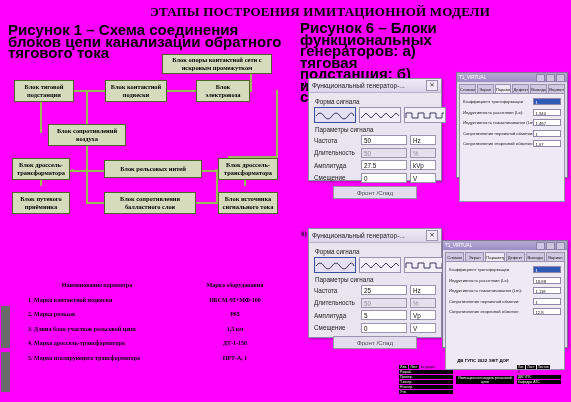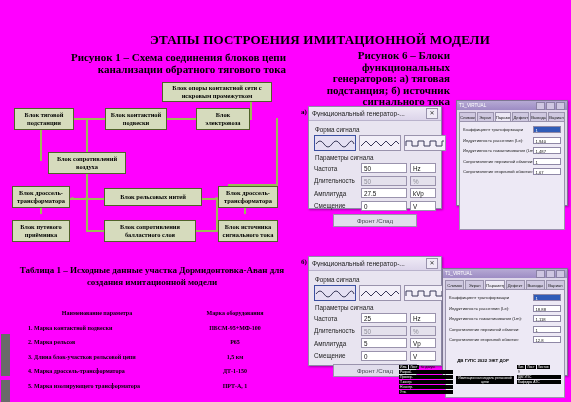--- a/index.html
+++ b/index.html
@@ -3,36 +3,36 @@
 <meta charset="utf-8">
 <style>
   html,body{margin:0;padding:0;}
   body{
     width:571px;height:402px;
     background:#FF00FF;
     font-family:"Liberation Serif", serif;
     overflow:hidden;
     position:relative;
   }
-  .slide{position:absolute;inset:0;margin-top:28px;}
+  .slide{position:absolute;inset:0;}
 
   
   .main-title{
     position:absolute;left:120px;top:4px;width:400px;
     text-align:center;
     font-family:"Liberation Serif", serif;
     font-weight:bold;font-size:13px;color:#000;
     letter-spacing:0.2px;
   }
 
   
   .cap{
-    position:absolute;text-align:right;color:#000;
-    font-family:Liberation Serif, serif;
-    font-weight:bold;font-size:11px;line-height:11.5px;
+    position:absolute;text-align:left;color:#000;
+    font-family:Liberation Sans, sans-serif;
+    font-weight:bold;font-size:15px;line-height:11.5px;
   }
   #cap1{left:8px;top:24px;width:278px;}
   #cap2{left:300px;top:22px;width:150px;}
   #cap3{left:452px;top:20px;width:118px;}
 
   
   .fig1{position:absolute;left:4px;top:52px;width:290px;height:180px;}
   .blk{
     position:absolute;
     background:#D6DBBD;
@@ -225,21 +225,20 @@
 
     <div class="blk" style="left:214px;top:106px;width:60px;height:22px;">Блок дроссель-трансформатора</div>
 
     <div class="blk" style="left:8px;top:140px;width:58px;height:22px;">Блок путевого приёмника</div>
 
     <div class="blk" style="left:100px;top:140px;width:92px;height:22px;">Блок сопротивления балластного слоя</div>
 
     <div class="blk" style="left:214px;top:140px;width:60px;height:22px;">Блок источника сигнального тока</div>
   </div>
 
-  <div class="tbl-title">Таблица 1 – Исходные данные участка Дормидонтовка-Аван для создания имитационной модели</div>
 
   <div class="tbl">
     <div class="row hdr">
       <div class="c1">Наименование параметра</div>
       <div class="c2">Марка оборудования</div>
     </div>
     <div class="row">
       <div class="c1">1. Марка контактной подвески</div>
       <div class="c2">ПБСМ-95+МФ-100</div>
     </div>

